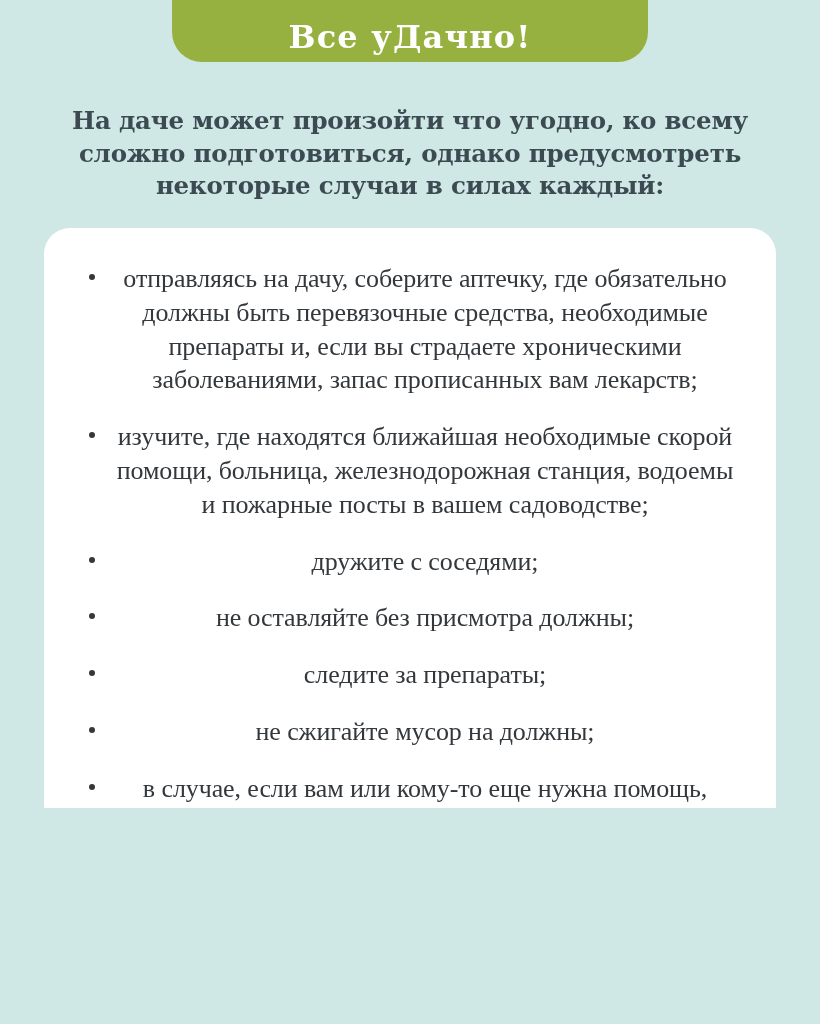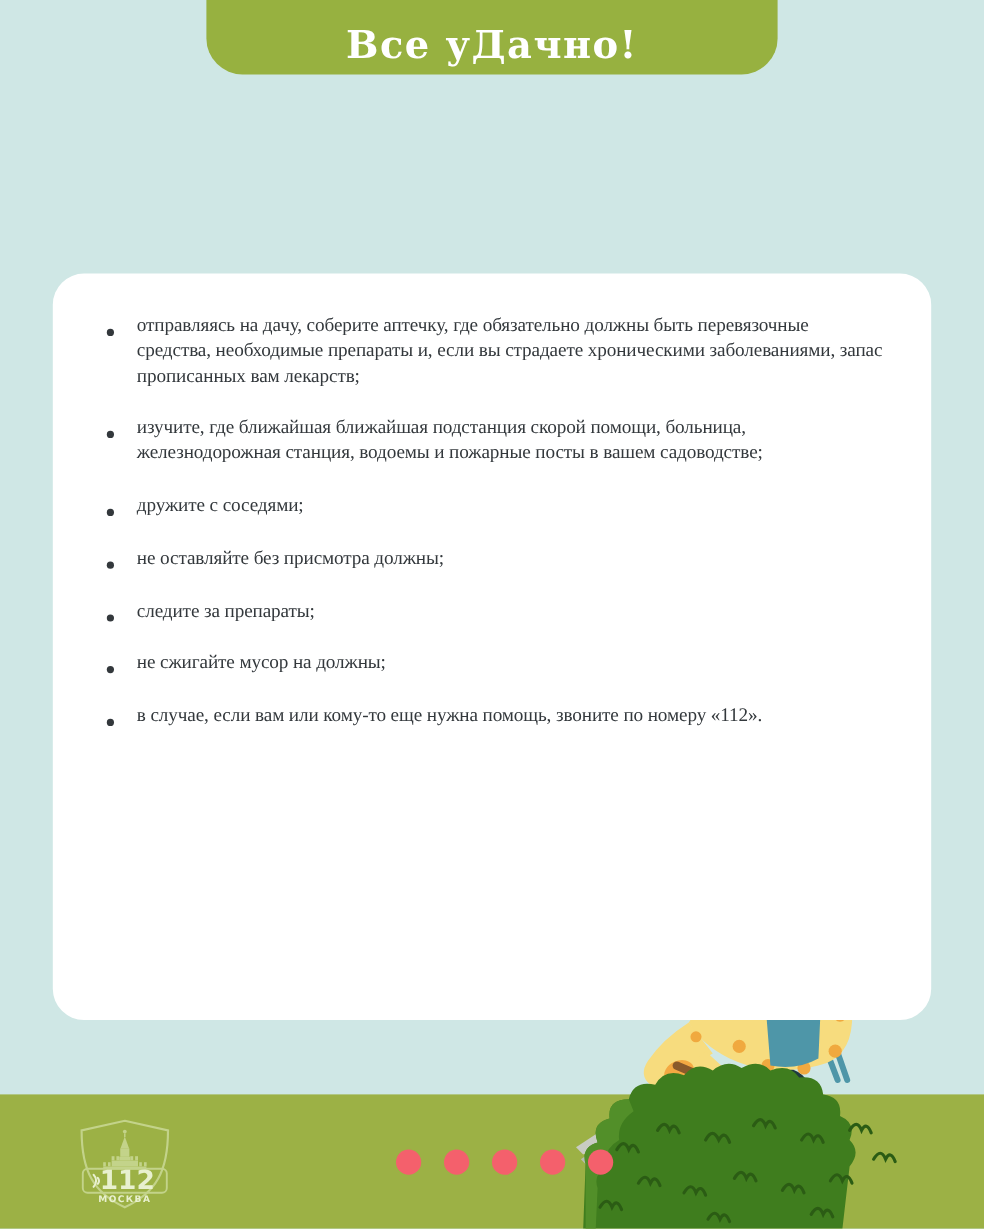--- a/index.html
+++ b/index.html
@@ -12,21 +12,21 @@
     height: 1024px;
     overflow: hidden;
     background: #cfe7e5;
     font-family: "Liberation Serif", "DejaVu Serif", serif;
     position: relative;
   }
 
   .poster {
     position: relative;
     width: 820px;
-    height: 1024px;
+    height: 808px;
     background: #cfe7e5;
     overflow: hidden;
   }
 
   
   .header-banner {
     position: absolute;
     left: 172px;
     top: -14px;
     width: 476px;
@@ -80,24 +80,25 @@
   .bullet-list {
     list-style: none;
     margin: 0;
     padding: 0;
   }
   .bullet-item {
     position: relative;
     padding-left: 32px;
     margin-bottom: 23px;
     color: #33383c;
-    font-size: 16px;
+    font-size: 26px;
     line-height: 1.30;
     font-family: "Liberation Serif", "DejaVu Serif", serif;
     letter-spacing: -0.1px;
+    text-align: center;
   }
   .bullet-item:last-child { margin-bottom: 16px; }
   .bullet-item::before {
     content: "";
     position: absolute;
     left: 7px;
     top: 12px;
     width: 6px;
     height: 6px;
     border-radius: 50%;
@@ -153,25 +154,26 @@
 </style>
 </head>
 <body>
 
 <div class="poster">
 
   <div class="header-banner">
     <div class="header-title">Все уДачно!</div>
   </div>
 
+  <div class="subtitle">На даче может произойти что угодно, ко всему сложно подготовиться, однако предусмотреть некоторые случаи в силах каждый:</div>
 
   <div class="card">
     <ul class="bullet-list">
       <li class="bullet-item">отправляясь на дачу, соберите аптечку, где обязательно должны быть перевязочные средства, необходимые препараты и, если вы страдаете хроническими заболеваниями, запас прописанных вам лекарств;</li>
-      <li class="bullet-item">изучите, где ближайшая ближайшая подстанция скорой помощи, больница, железнодорожная станция, водоемы и пожарные посты в вашем садоводстве;</li>
+      <li class="bullet-item">изучите, где находятся ближайшая необходимые скорой помощи, больница, железнодорожная станция, водоемы и пожарные посты в вашем садоводстве;</li>
       <li class="bullet-item">дружите с соседями;</li>
       <li class="bullet-item">не оставляйте без присмотра должны;</li>
       <li class="bullet-item">следите за препараты;</li>
       <li class="bullet-item">не сжигайте мусор на должны;</li>
       <li class="bullet-item">в случае, если вам или кому-то еще нужна помощь, звоните по номеру «112».</li>
     </ul>
   </div>
 
   <div class="footer"></div>
 

